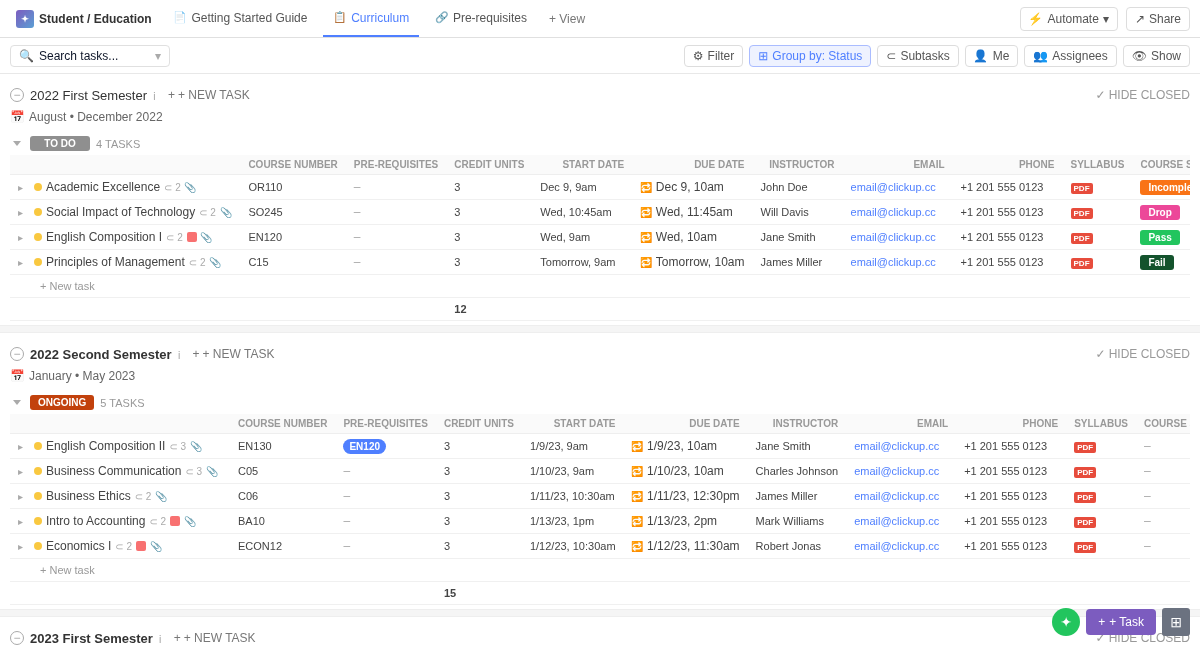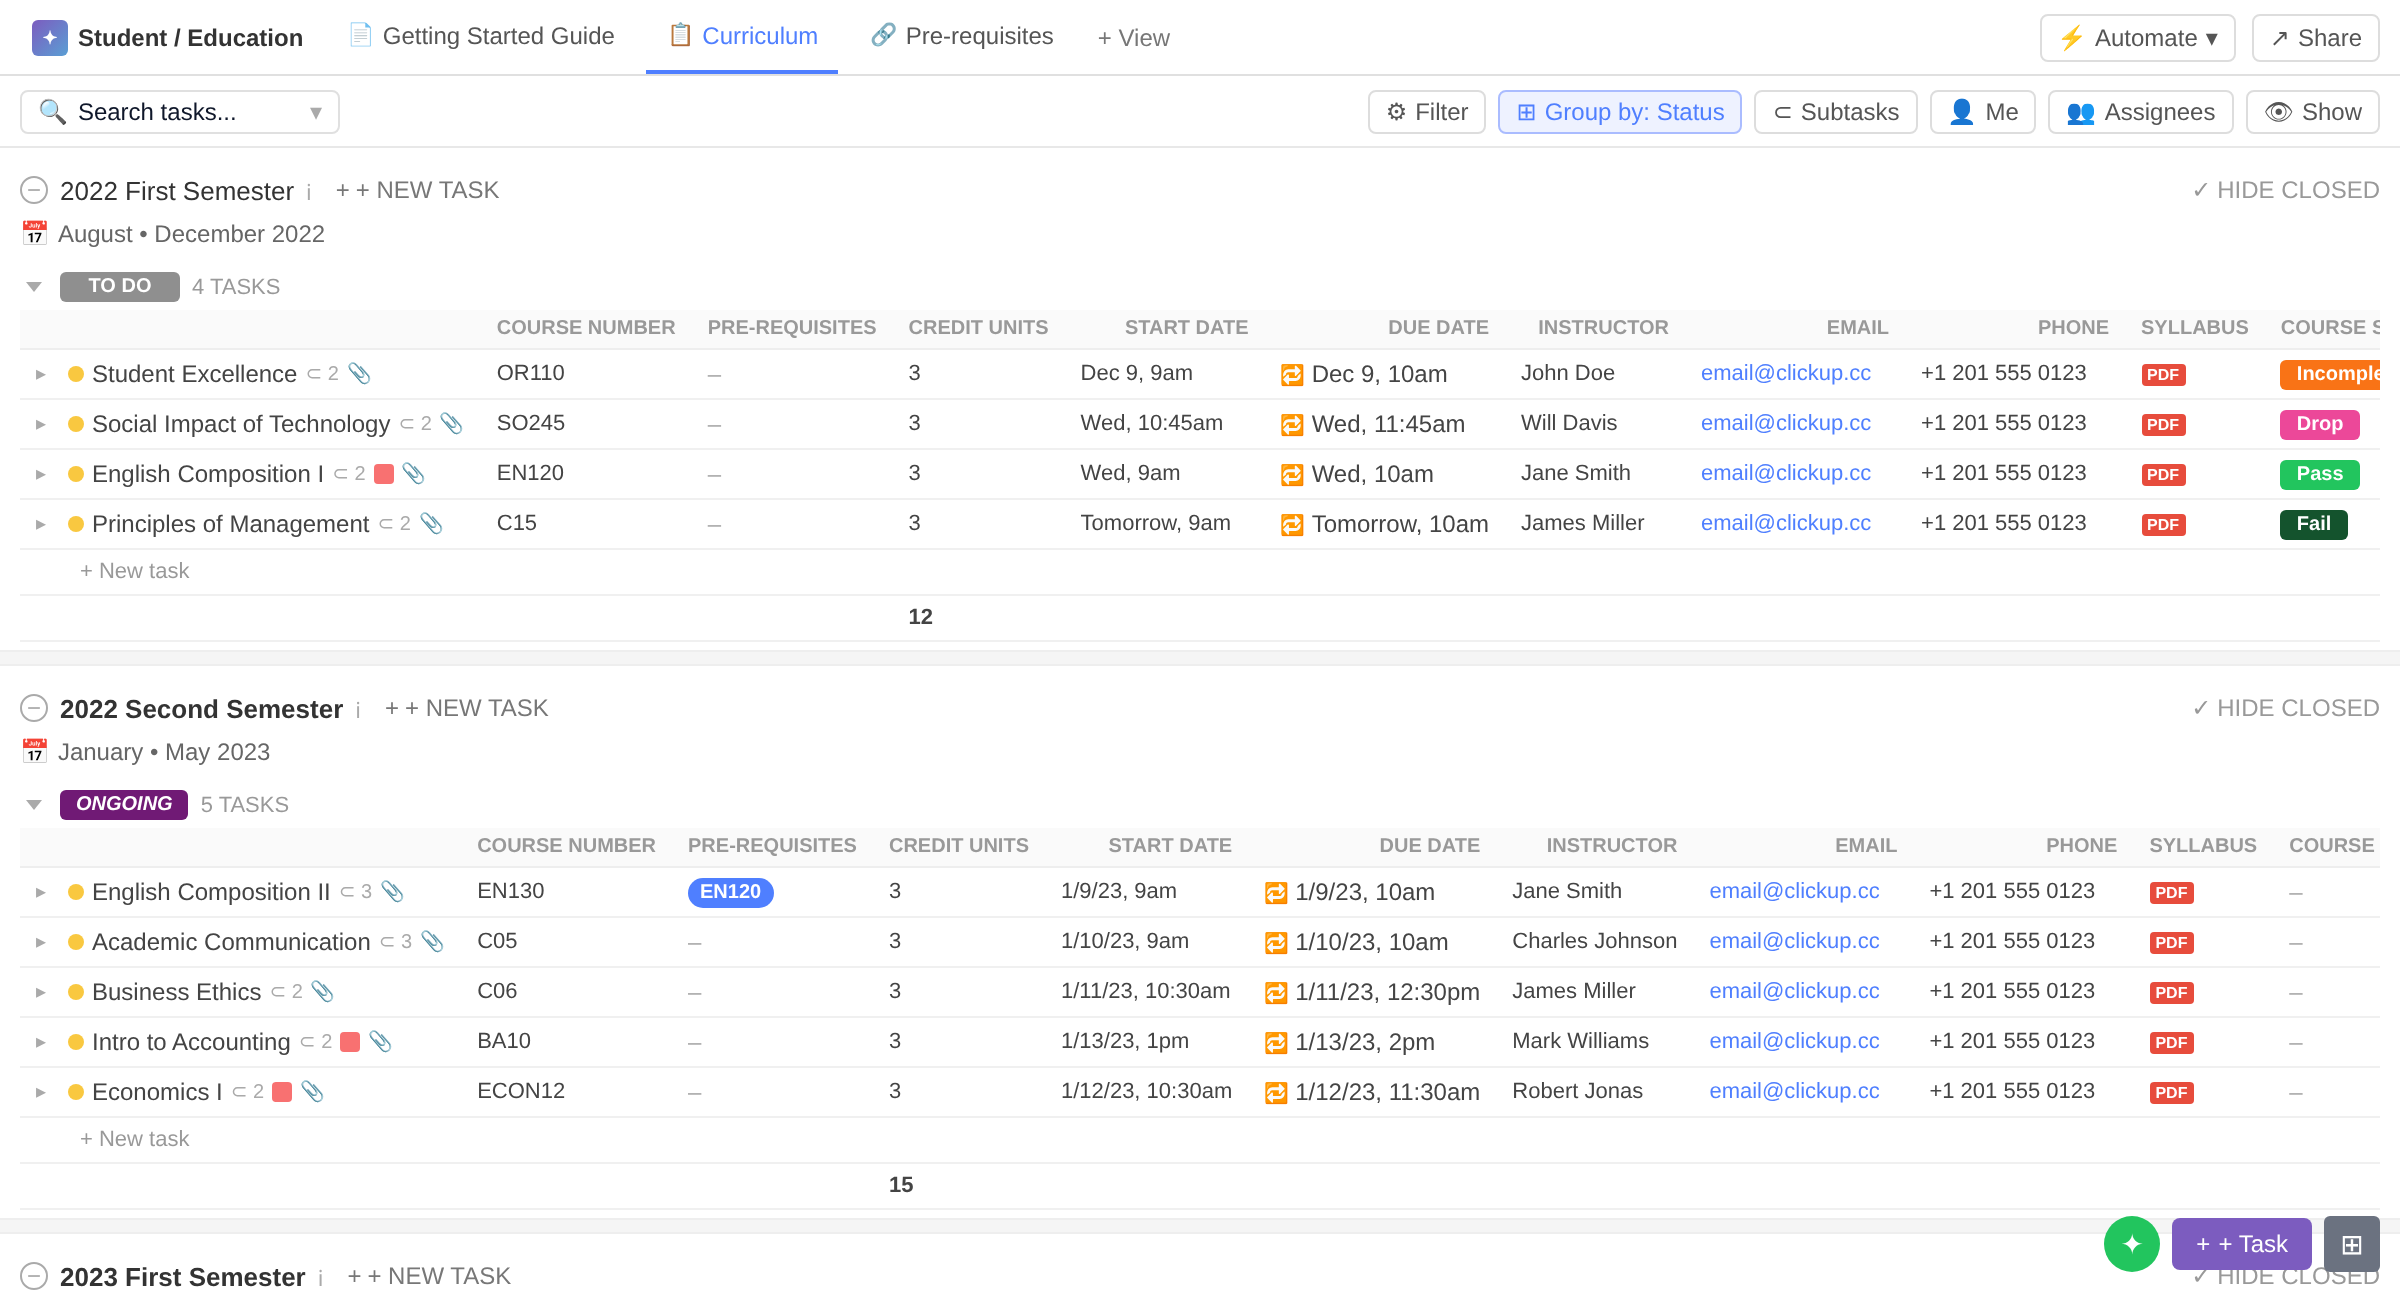--- a/index.html
+++ b/index.html
@@ -31,21 +31,21 @@
     .group-info-icon { color: #aaa; font-size: 11px; cursor: pointer; }
     .new-task-btn { display: flex; align-items: center; gap: 3px; color: #777; cursor: pointer; font-size: 11px; padding: 2px 6px; }
     .group-date { display: flex; align-items: center; gap: 4px; padding: 2px 10px 8px 10px; color: #666; font-size: 11px; }
     .hide-closed { margin-left: auto; display: flex; align-items: center; gap: 3px; color: #999; font-size: 11px; cursor: pointer; }
 
     
     .status-group { margin: 0 10px 4px 10px; }
     .status-row { display: flex; align-items: center; gap: 6px; padding: 4px 0; }
     .status-badge { padding: 2px 8px; border-radius: 3px; font-size: 10px; font-weight: 700; color: #fff; min-width: 60px; text-align: center; cursor: pointer; }
     .status-todo { background: #8f8f8f; }
-    .status-ongoing { background: #701a75; font-style: italic; }
+    .status-ongoing { background: #c2410c; }
     .task-count { font-size: 11px; color: #999; }
     .collapse-btn { width: 14px; height: 14px; display: flex; align-items: center; justify-content: center; color: #aaa; cursor: pointer; font-size: 10px; }
 
     
     .table-container { overflow-x: auto; }
     table { width: 100%; border-collapse: collapse; min-width: 1100px; }
     th { padding: 4px 8px; text-align: right; font-size: 10px; font-weight: 600; color: #999; background: #fafafa; border-bottom: 1px solid #eee; white-space: nowrap; }
     td { padding: 5px 8px; border-bottom: 1px solid #f0f0f0; font-size: 11px; color: #444; white-space: nowrap; vertical-align: middle; }
     .task-name-cell { display: flex; align-items: center; gap: 4px; }
     .task-color-dot { width: 8px; height: 8px; border-radius: 50%; flex-shrink: 0; }
@@ -207,21 +207,21 @@
 
             </tr>
           </thead>
           <tbody>
 
             <tr class="list-item">
               <td class="col-task">
                 <div class="task-name-cell">
                   <span class="row-expand">▸</span>
                   <span class="task-color-dot dot-yellow"></span>
-                  <span style="cursor:pointer;">Student Excellence</span>
+                  <span style="cursor:pointer;">Academic Excellence</span>
                   <span class="subtask-icon">⊂ 2</span>
                   <span class="attach-icon">📎</span>
                 </div>
               </td>
               <td>OR110</td>
               <td><span class="dash">–</span></td>
               <td>3</td>
               <td>Dec 9, 9am</td>
               <td><span style="color:#aaa;font-size:10px;">🔁</span> <span>Dec 9, 10am</span></td>
               <td>John Doe</td>
@@ -389,21 +389,21 @@
               <td><span class="pdf-icon">PDF</span></td>
               <td><span class="dash">–</span></td>
 
             </tr>
 
             <tr class="list-item">
               <td class="col-task">
                 <div class="task-name-cell">
                   <span class="row-expand">▸</span>
                   <span class="task-color-dot dot-yellow"></span>
-                  <span style="cursor:pointer;">Academic Communication</span>
+                  <span style="cursor:pointer;">Business Communication</span>
                   <span class="subtask-icon">⊂ 3</span>
                   <span class="attach-icon">📎</span>
                 </div>
               </td>
               <td>C05</td>
               <td><span class="dash">–</span></td>
               <td>3</td>
               <td>1/10/23, 9am</td>
               <td><span style="color:#aaa;font-size:10px;">🔁</span> <span>1/10/23, 10am</span></td>
               <td>Charles Johnson</td>

